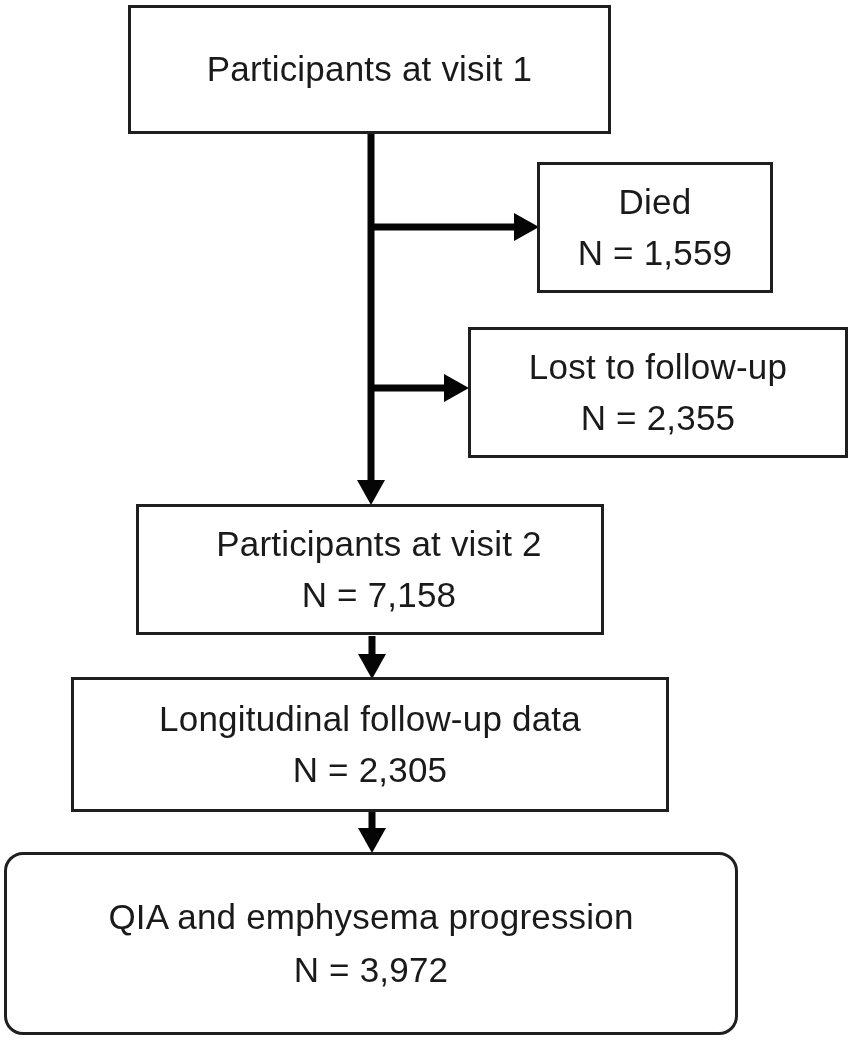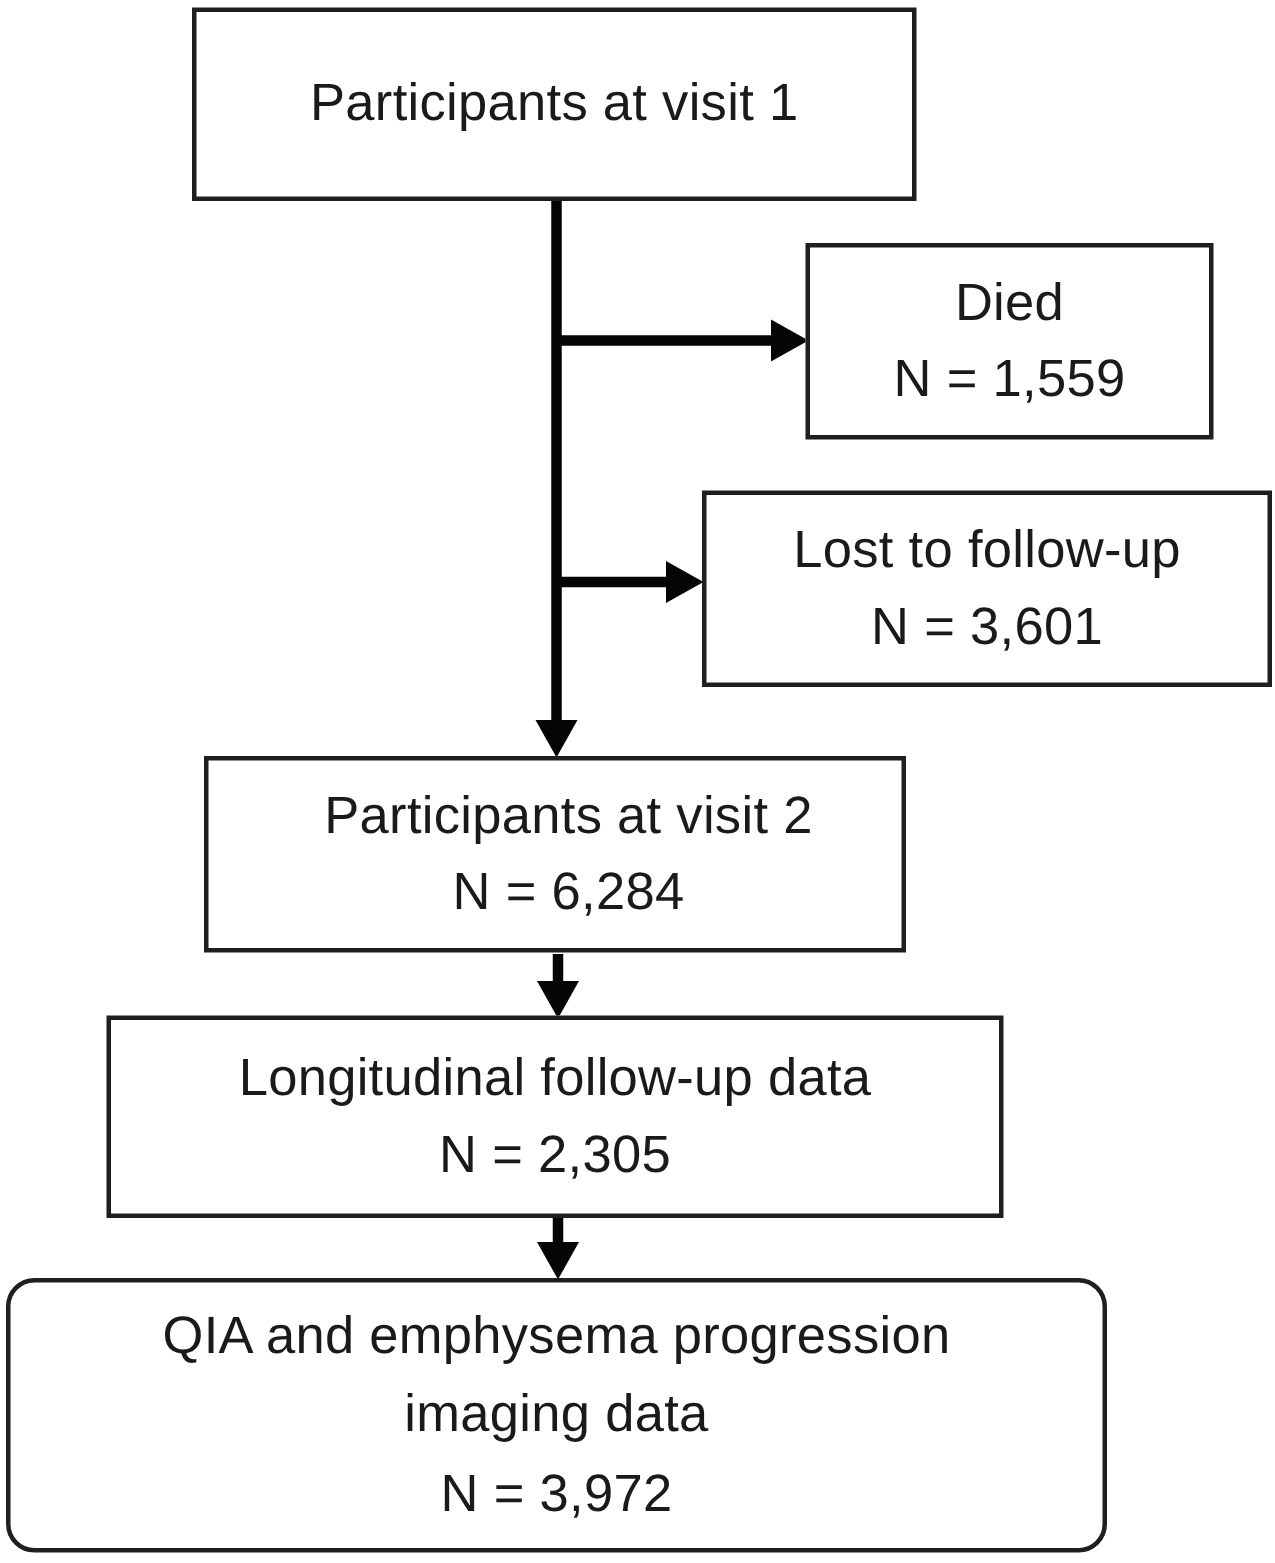--- a/index.html
+++ b/index.html
@@ -30,21 +30,21 @@
     flex-direction:column;
     align-items:center;
     justify-content:center;
     text-align:right;
     font-size:35px;
     line-height:1.44;
     letter-spacing:0.2px;
   }
   .node .line{white-space:nowrap;}
   #node-visit1      {left:128px; top:5px;   width:483px; height:129px;}
-  #node-died        {left:537px; top:162px; width:272px; height:131px;}
+  #node-died        {left:537px; top:162px; width:236px; height:131px;}
   #node-lost        {left:468px; top:327px; width:380px; height:131px;}
   #node-visit2      {left:136px; top:504px; width:468px; height:131px;padding-left:18px;}
   #node-longitudinal{left:71px;  top:677px; width:598px; height:135px;}
   #node-qia         {left:4px;   top:852px; width:734px; height:183px; line-height:1.5;border-radius:19px;}
   .arrow-line{stroke:var(--arrow);stroke-width:7;}
   .arrow-head{fill:var(--arrow);stroke:none;}
 </style>
 </head>
 <body>
 
@@ -82,32 +82,31 @@
     <div class="line">Participants at visit 1</div>
   </div>
 
   <div class="node" id="node-died">
     <div class="line">Died</div>
     <div class="line">N = 1,559</div>
   </div>
 
   <div class="node" id="node-lost">
     <div class="line">Lost to follow-up</div>
-    <div class="line">N = 3,601</div>
+    <div class="line">N = 2,355</div>
   </div>
 
   <div class="node" id="node-visit2">
     <div class="line">Participants at visit 2</div>
-    <div class="line">N = 6,284</div>
+    <div class="line">N = 7,158</div>
   </div>
 
   <div class="node" id="node-longitudinal">
     <div class="line">Longitudinal follow-up data</div>
     <div class="line">N = 2,305</div>
   </div>
 
   <div class="node" id="node-qia">
     <div class="line">QIA and emphysema progression</div>
-    <div class="line">imaging data</div>
     <div class="line">N = 3,972</div>
   </div>
 
 </div>
 
 </body></html>

